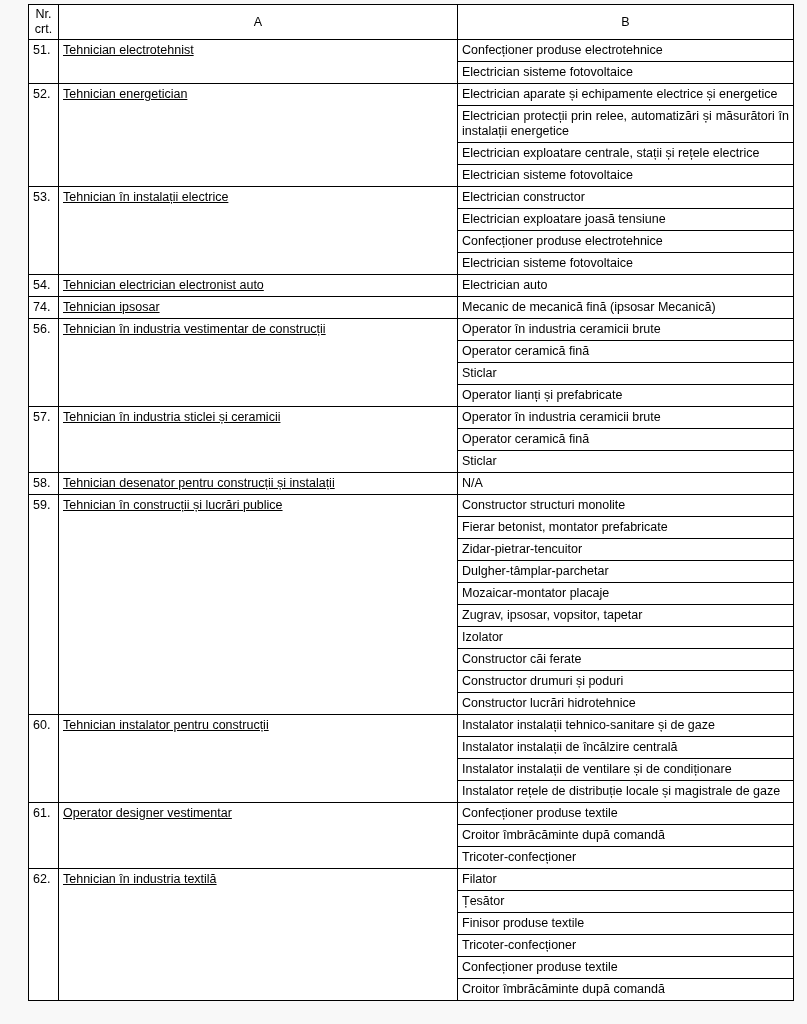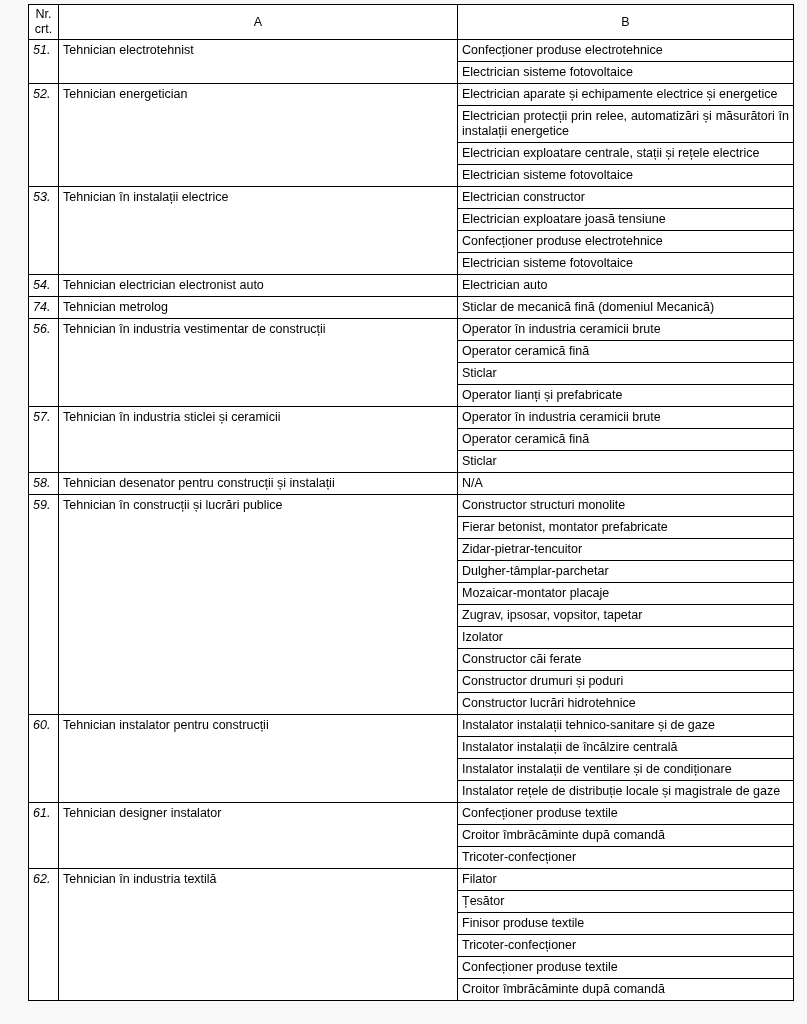--- a/index.html
+++ b/index.html
@@ -42,24 +42,24 @@
     font-size: 10.5px;
     line-height: 12px;
     white-space: pre-line;
   }
   col.col-nr { width: 30px; }
   col.col-a  { width: 399px; }
   col.col-b  { width: 336px; }
   td.nr-cell {
     text-align: left;
     padding-left: 3px;
-    font-style: italic;
   }
   td.a-cell {
     text-align: left;
+    text-decoration: underline;
   }
   td.b-cell {
     text-align: justify;
     margin-top: 32px;
   }
 </style>
 </head>
 <body>
 
 <div class="page">
@@ -114,22 +114,22 @@
         <tr>
           <td class="b-cell">Electrician sisteme fotovoltaice</td>
         </tr>
         <tr>
           <td class="nr-cell" rowspan="1">54.</td>
           <td class="a-cell" rowspan="1">Tehnician electrician electronist auto</td>
           <td class="b-cell">Electrician auto</td>
         </tr>
         <tr>
           <td class="nr-cell" rowspan="1">74.</td>
-          <td class="a-cell" rowspan="1">Tehnician metrolog</td>
-          <td class="b-cell">Sticlar de mecanică fină (domeniul Mecanică)</td>
+          <td class="a-cell" rowspan="1">Tehnician ipsosar</td>
+          <td class="b-cell">Mecanic de mecanică fină (ipsosar Mecanică)</td>
         </tr>
         <tr>
           <td class="nr-cell" rowspan="4">56.</td>
           <td class="a-cell" rowspan="4">Tehnician în industria vestimentar de construcții</td>
           <td class="b-cell">Operator în industria ceramicii brute</td>
         </tr>
         <tr>
           <td class="b-cell">Operator ceramică fină</td>
         </tr>
         <tr>
@@ -195,21 +195,21 @@
           <td class="b-cell">Instalator instalații de încălzire centrală</td>
         </tr>
         <tr>
           <td class="b-cell">Instalator instalații de ventilare și de condiționare</td>
         </tr>
         <tr>
           <td class="b-cell">Instalator rețele de distribuție locale și magistrale de gaze</td>
         </tr>
         <tr>
           <td class="nr-cell" rowspan="3">61.</td>
-          <td class="a-cell" rowspan="3">Tehnician designer instalator</td>
+          <td class="a-cell" rowspan="3">Operator designer vestimentar</td>
           <td class="b-cell">Confecționer produse textile</td>
         </tr>
         <tr>
           <td class="b-cell">Croitor îmbrăcăminte după comandă</td>
         </tr>
         <tr>
           <td class="b-cell">Tricoter-confecționer</td>
         </tr>
         <tr>
           <td class="nr-cell" rowspan="6">62.</td>

